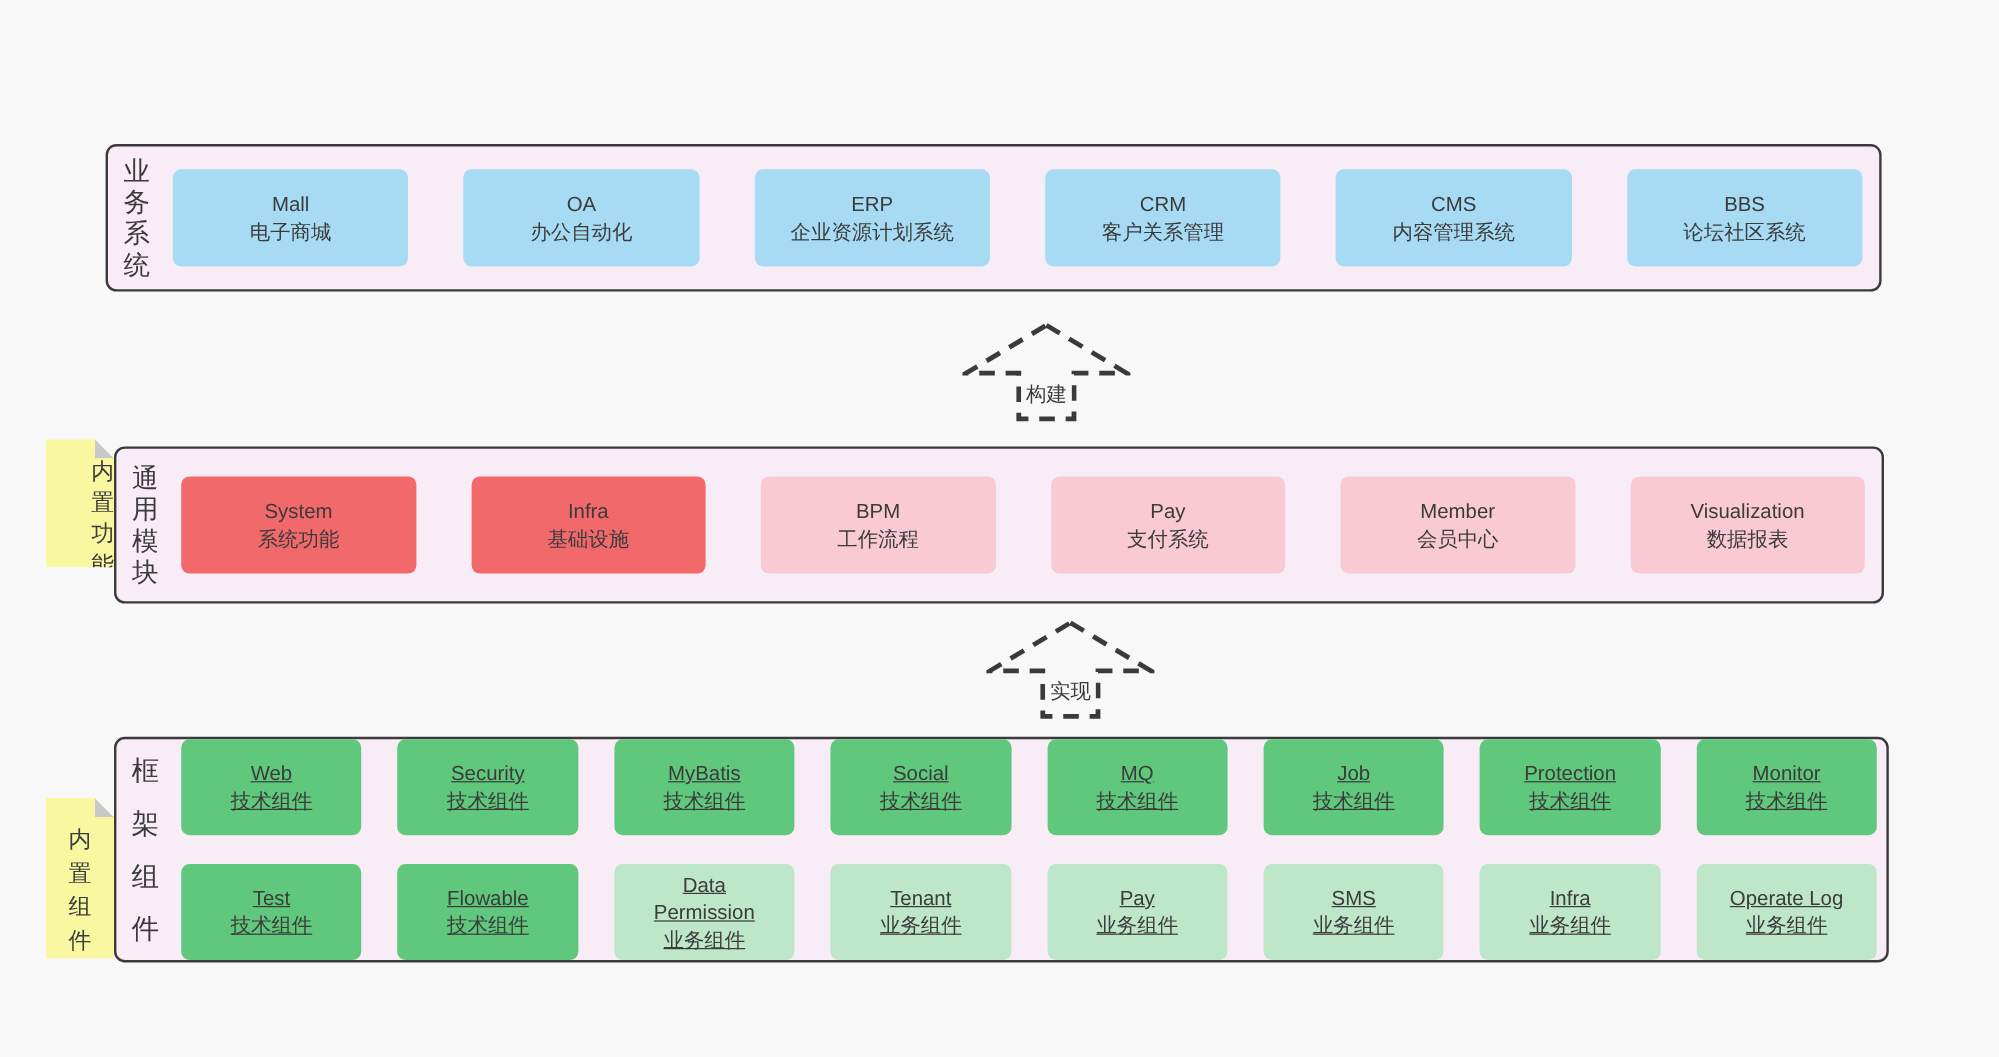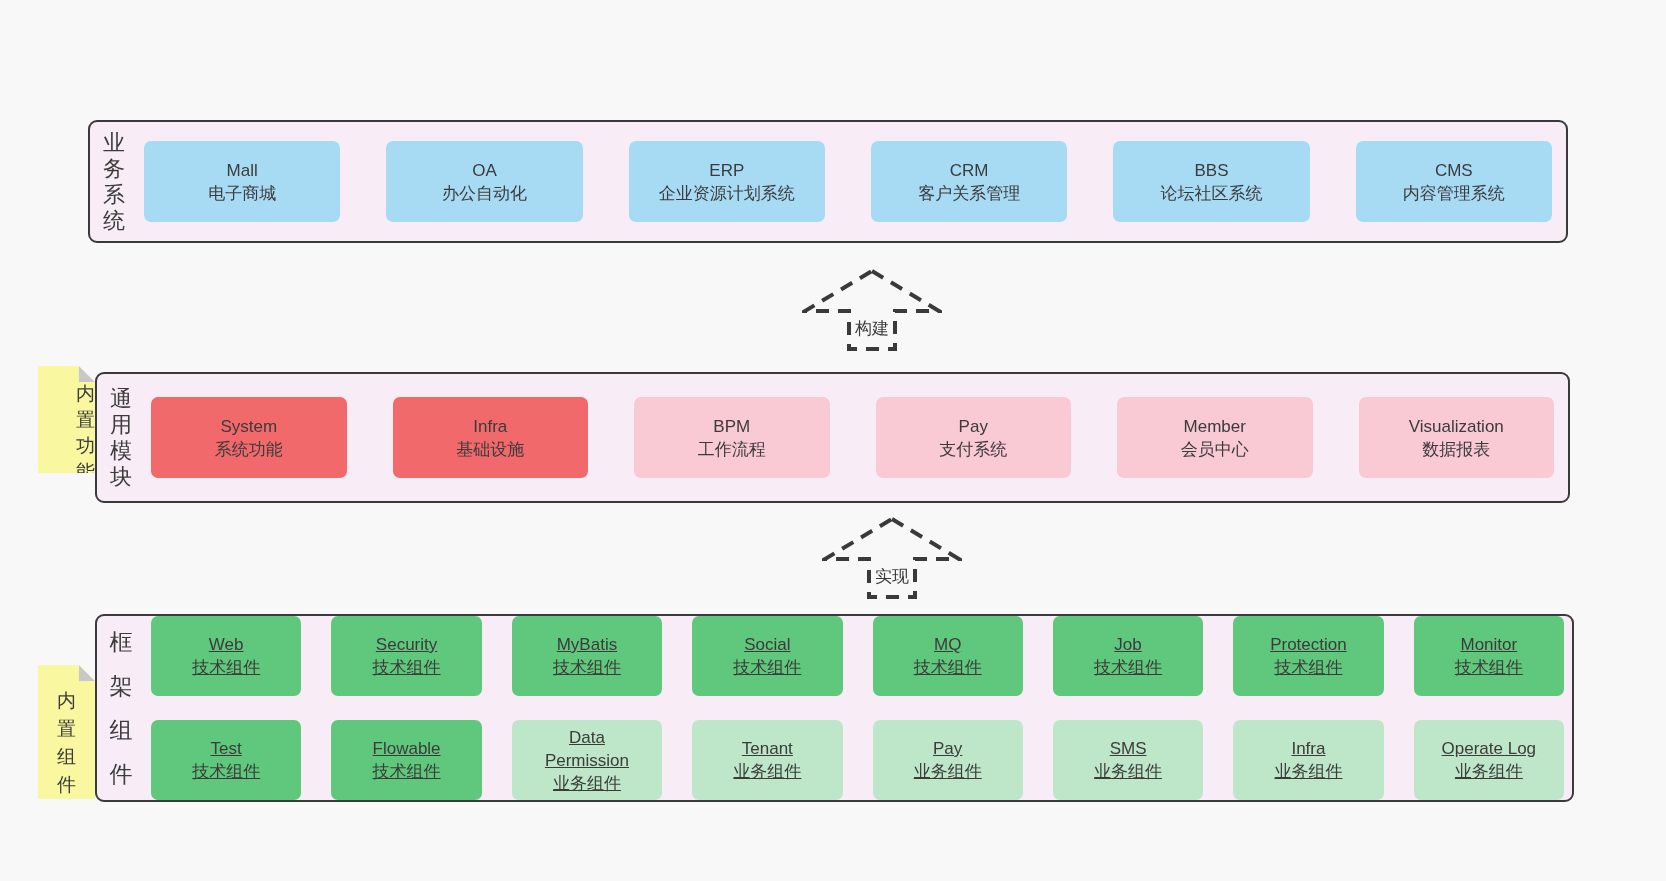--- a/index.html
+++ b/index.html
@@ -70,26 +70,26 @@
       </div>
       <div class="box blue">
         <span>ERP</span>
         <span>企业资源计划系统</span>
       </div>
       <div class="box blue">
         <span>CRM</span>
         <span>客户关系管理</span>
       </div>
       <div class="box blue">
+        <span>CMS</span>
+        <span>内容管理系统</span>
+      </div>
+      <div class="box blue">
         <span>BBS</span>
         <span>论坛社区系统</span>
-      </div>
-      <div class="box blue">
-        <span>CMS</span>
-        <span>内容管理系统</span>
       </div>
     </div>
   </div>
 
   <div class="arrow" id="arrow-build">
     <svg viewBox="0 0 140 84">
       <polygon points="70,3 137,43 93,43 93,81 47,81 47,43 3,43" fill="none" stroke="#3a3a3a" stroke-width="4" stroke-dasharray="13 9"></polygon>
     </svg>
     <div class="arrow-label">构建</div>
   </div>

